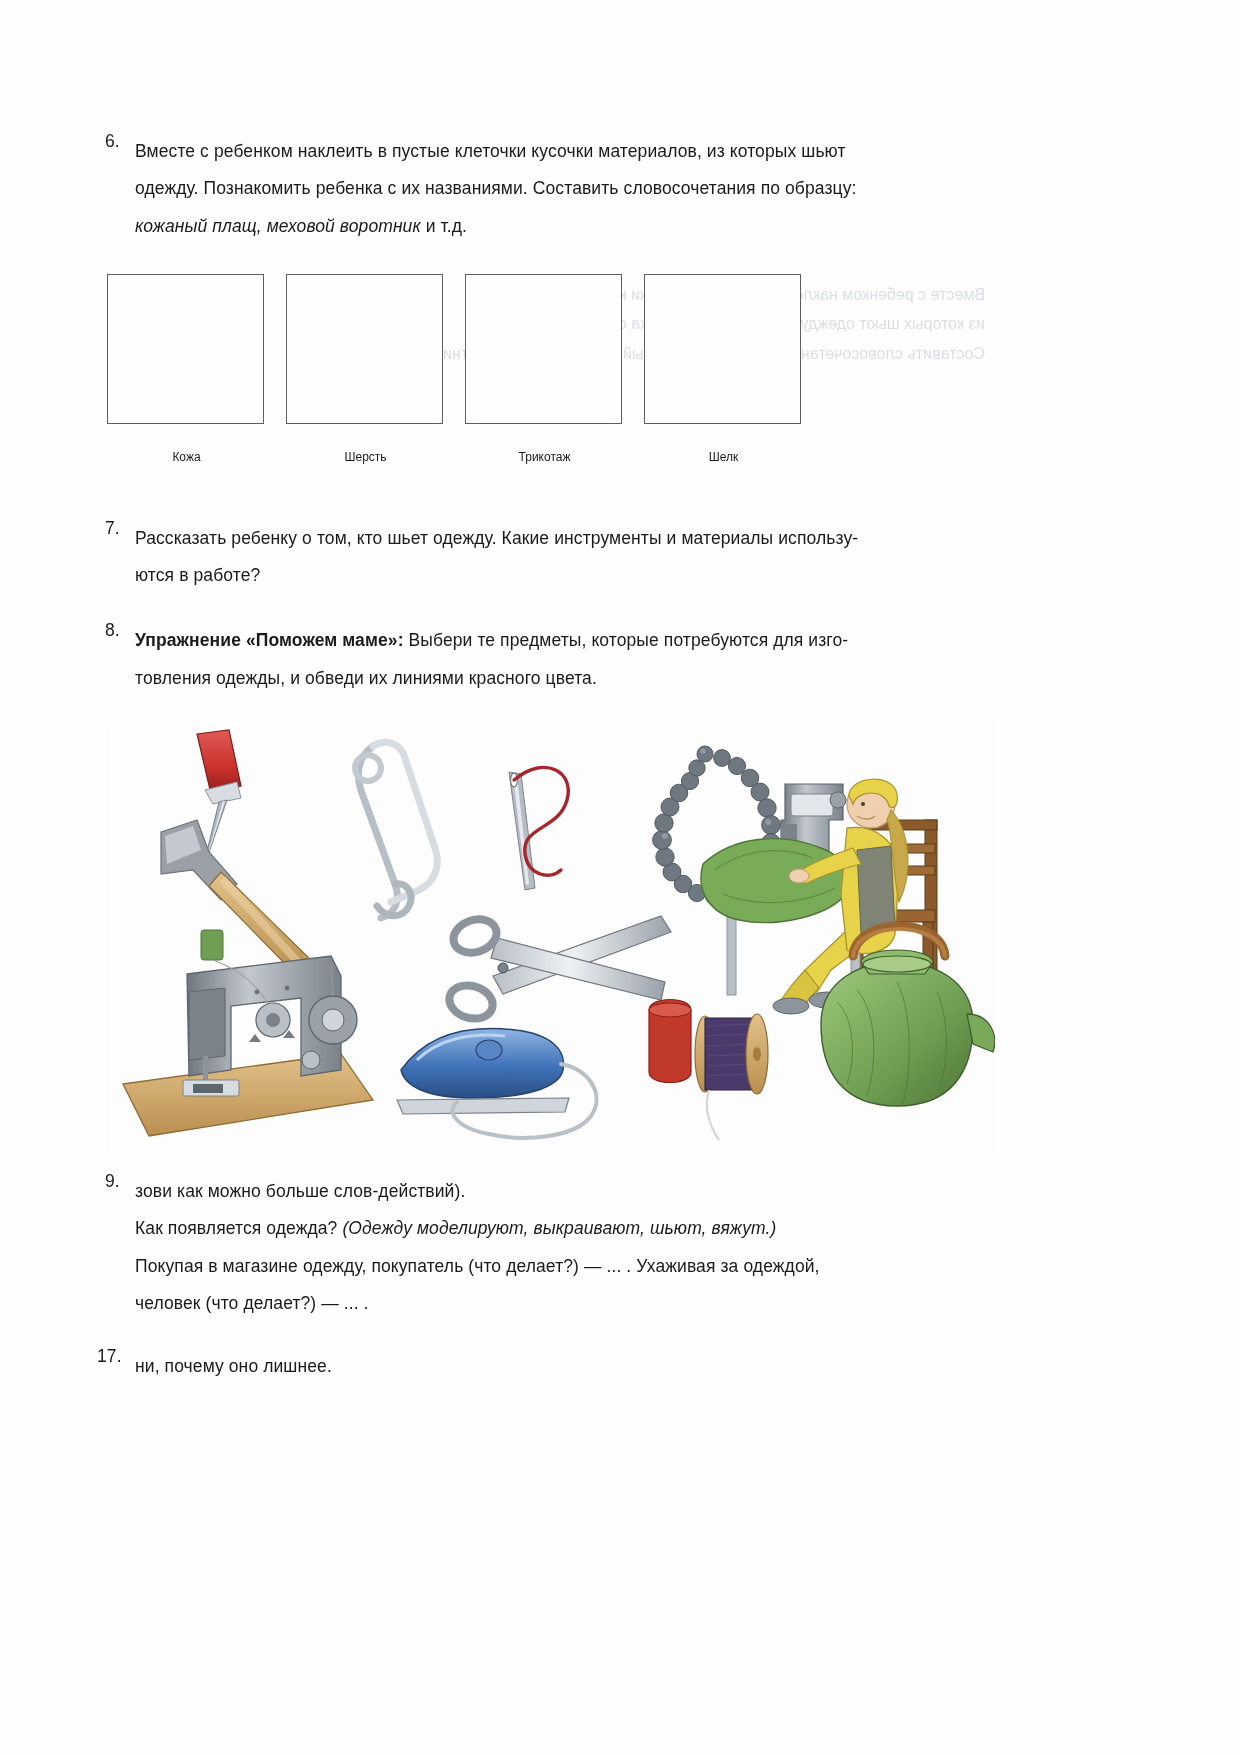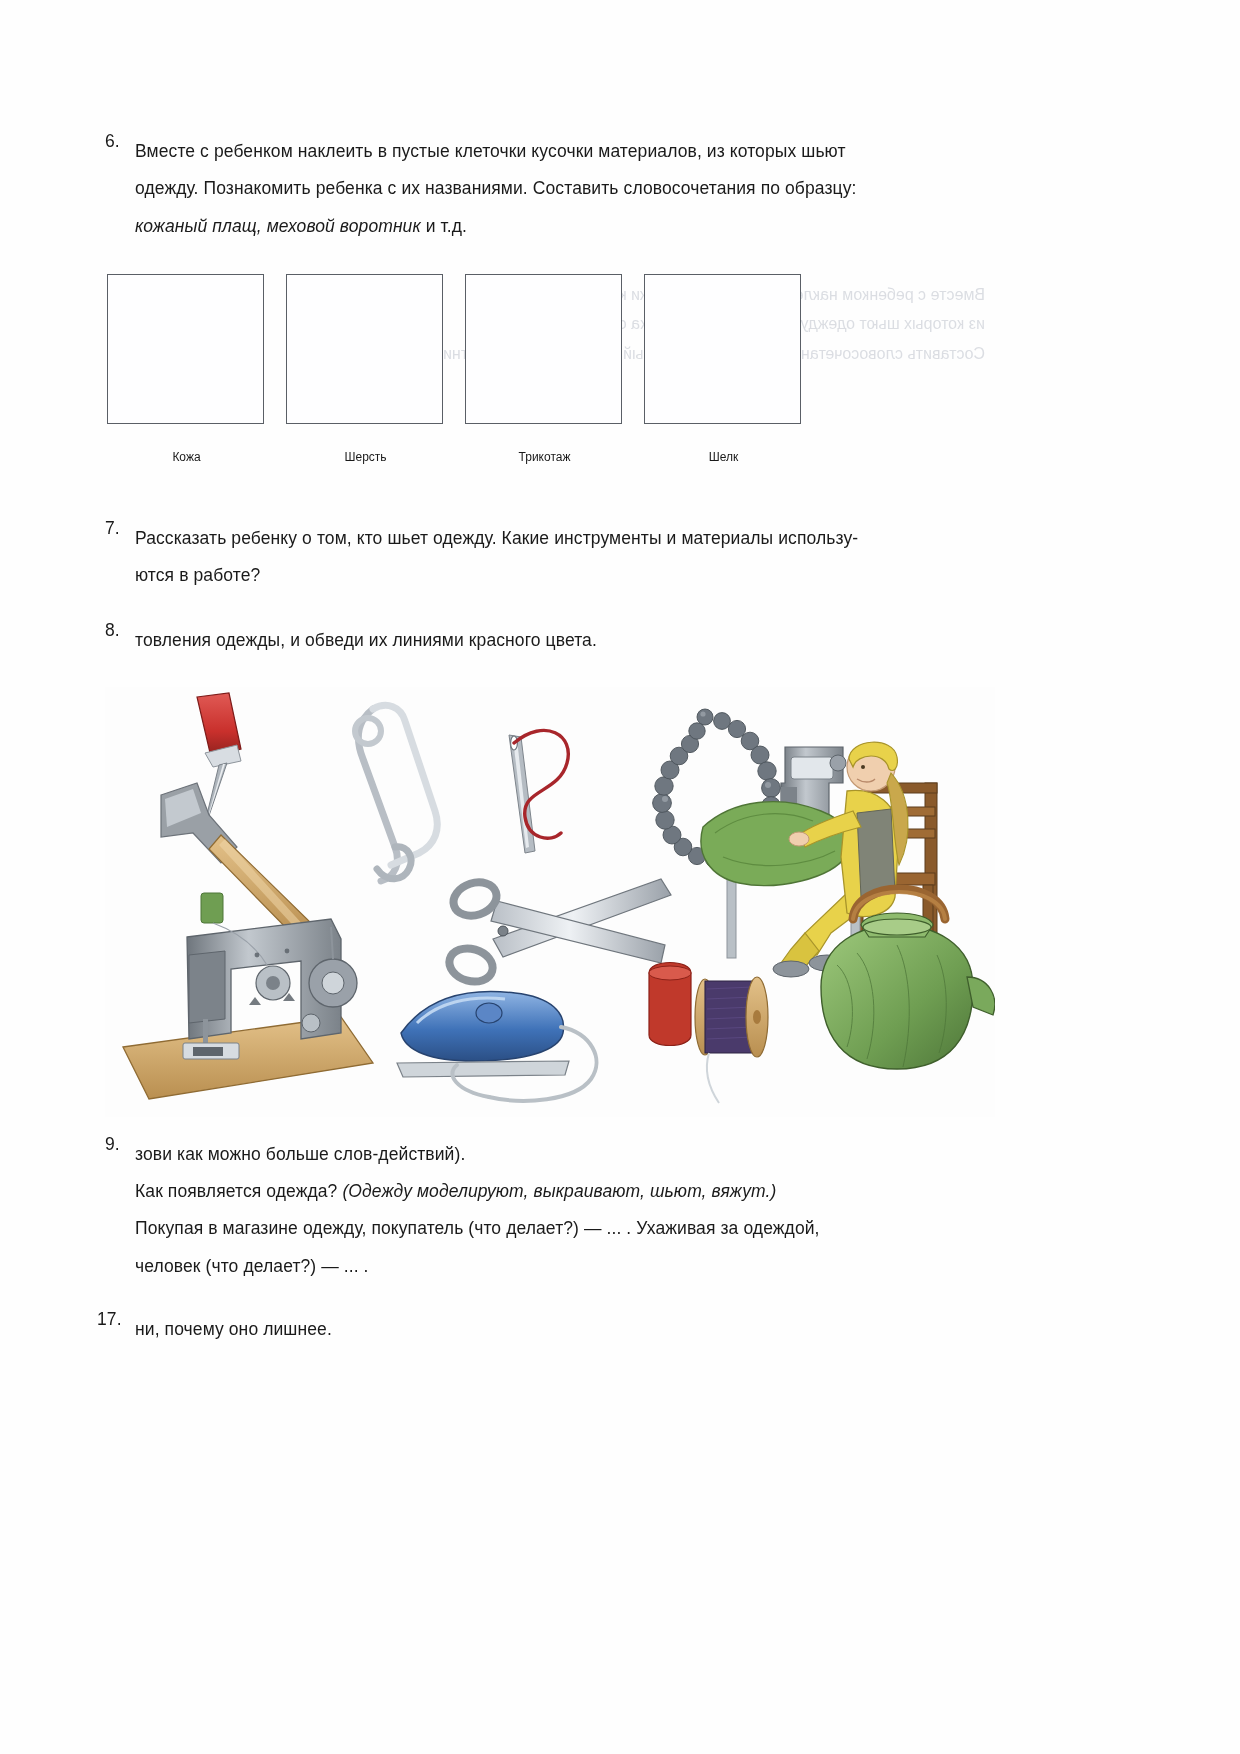--- a/index.html
+++ b/index.html
@@ -160,20 +160,21 @@
       <span class="num num-w26">7.</span>
       <div class="body">
         <p>Рассказать ребенку о том, кто шьет одежду. Какие инструменты и материалы использу-</p>
         <p>ются в работе?</p>
       </div>
     </div>
 
     <div class="item" style="margin-top:18px;">
       <span class="num num-w26">8.</span>
       <div class="body">
+        <p><span class="bold">Упражнение «Поможем маме»:</span><span> Выбери те предметы, которые потребуются для изго-</span></p>
         <p>товления одежды, и обведи их линиями красного цвета.</p>
       </div>
     </div>
 
     <div class="illustration">
       <svg width="890" height="430" viewBox="0 0 890 430" xmlns="http://www.w3.org/2000/svg">
         <defs>
           <linearGradient id="gMetal" x1="0" y1="0" x2="1" y2="0">
             <stop offset="0%" stop-color="#b9bfc6"></stop>
             <stop offset="45%" stop-color="#eef1f4"></stop>

